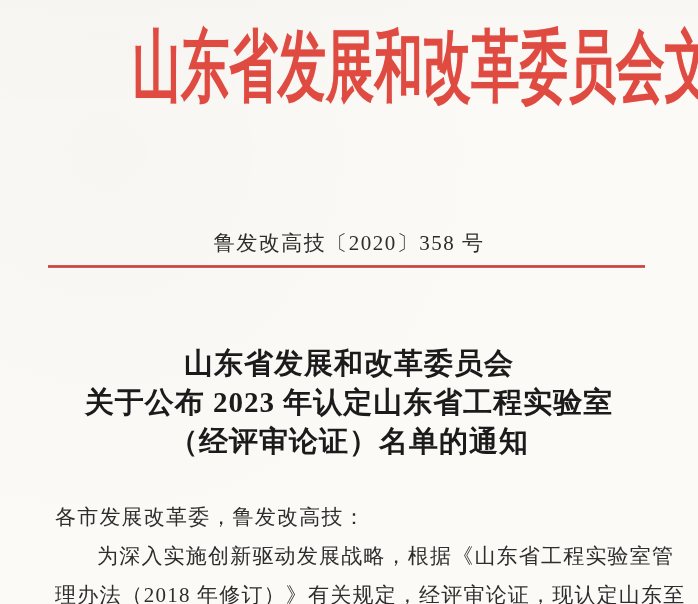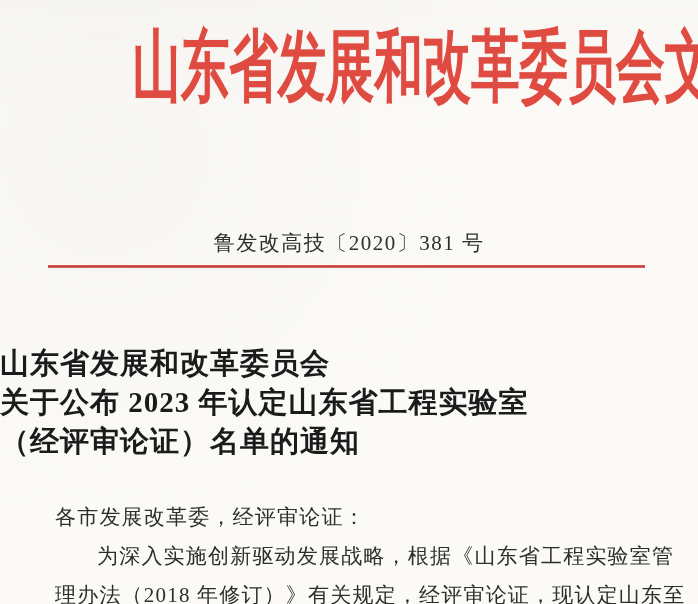--- a/index.html
+++ b/index.html
@@ -50,20 +50,21 @@
     left: 48px;
     width: 597px;
     height: 3px;
     background: linear-gradient(180deg, #d9625b 0%, #c8413b 55%, #d9736d 100%);
   }
   .doc-title {
     position: absolute;
     top: 344px;
     left: 0;
     right: 0;
+    text-align: center;
     font-weight: 700;
     font-size: 29px;
     line-height: 39px;
     letter-spacing: 1px;
     color: #1b1b1b;
     white-space: nowrap;
   }
   .doc-body {
     position: absolute;
     top: 498px;
@@ -79,29 +80,29 @@
     text-indent: 2em;
   }
 </style>
 </head>
 <body>
 
 <div class="page">
 
   <div class="red-header">山东省发展和改革委员会文件</div>
 
-  <div class="doc-number">鲁发改高技〔2020〕381 号</div>
+  <div class="doc-number">鲁发改高技〔2020〕358 号</div>
 
   <div class="red-divider"></div>
 
   <div class="doc-title">
     <div>山东省发展和改革委员会</div>
     <div>关于公布 2023 年认定山东省工程实验室</div>
     <div>（经评审论证）名单的通知</div>
   </div>
 
   <div class="doc-body">
-    <div class="salutation">各市发展改革委，经评审论证：</div>
+    <div class="salutation">各市发展改革委，鲁发改高技：</div>
     <div class="para-line para-indent">为深入实施创新驱动发展战略，根据《山东省工程实验室管</div>
     <div class="para-line">理办法（2018 年修订）》有关规定，经评审论证，现认定山东至</div>
   </div>
 
 </div>
 
 </body></html>

